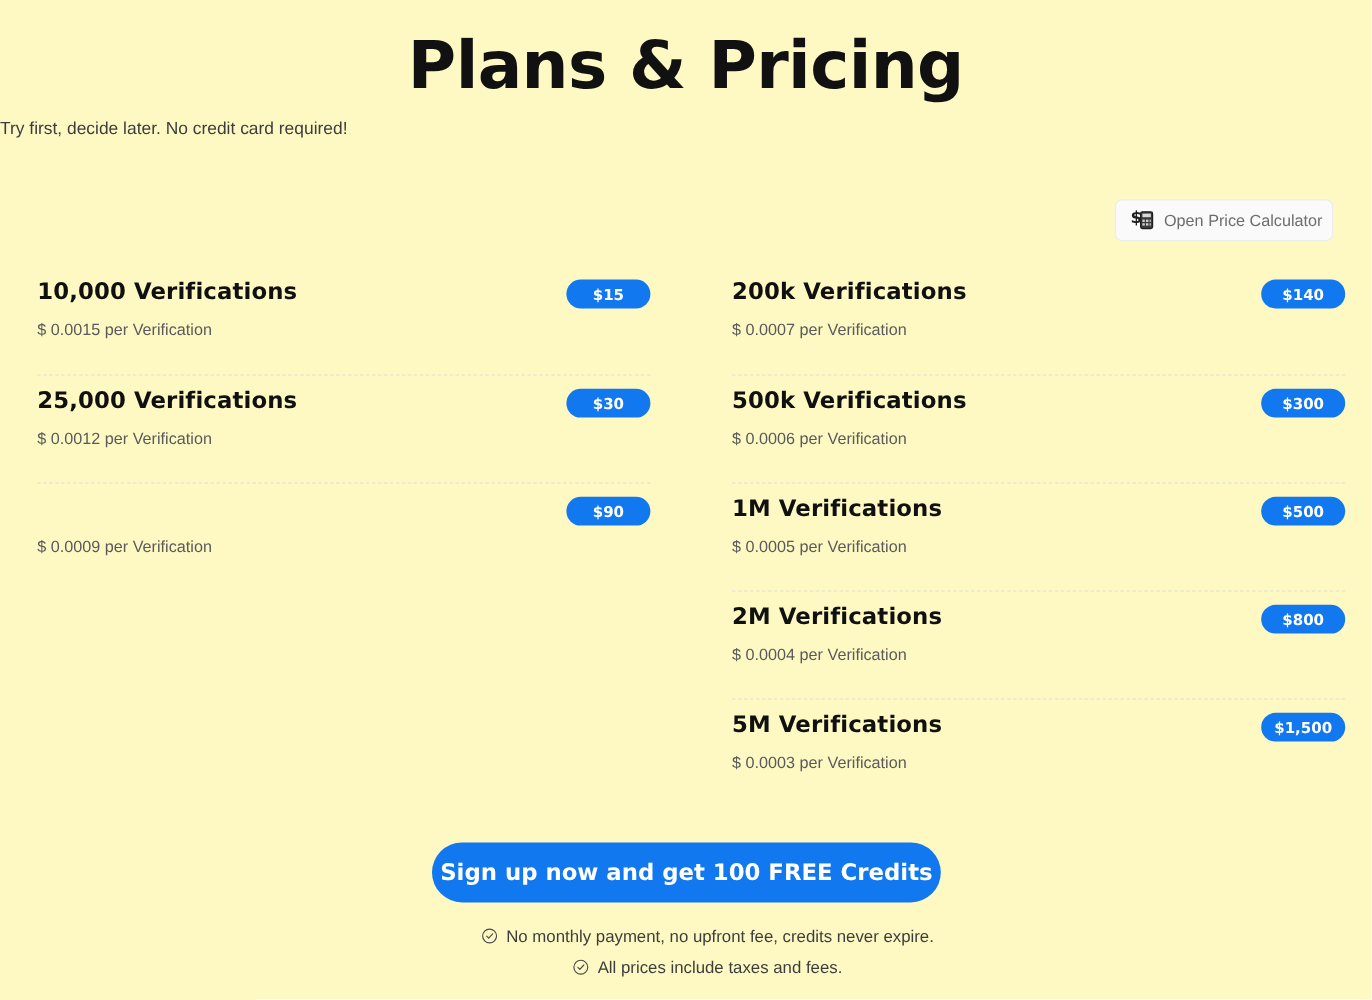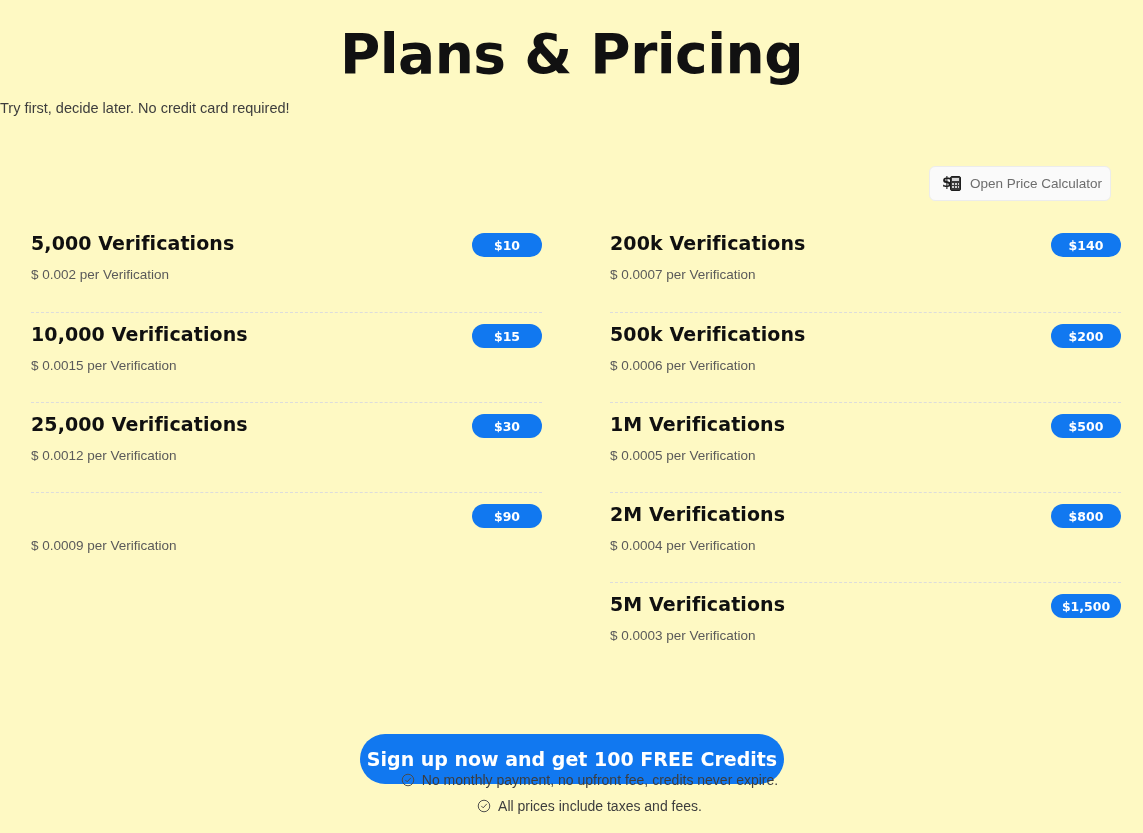--- a/index.html
+++ b/index.html
@@ -172,21 +172,21 @@
     display: flex;
     align-items: center;
     justify-content: center;
     cursor: pointer;
     font-family: "DejaVu Sans", sans-serif;
   }
 
   
   .cta-button {
     position: absolute;
-    top: 734px;
+    top: 702px;
     left: 360px;
     width: 424px;
     height: 50px;
     background: #1178f0;
     border: none;
     border-radius: 25px;
     color: #ffffff;
     font-size: 19px;
     font-weight: 700;
     cursor: pointer;
@@ -229,25 +229,20 @@
       <span class="dollar">$</span>
       <span class="device"></span>
     </span>
     <span class="calc-label">Open Price Calculator</span>
   </div>
 
   <div class="tiers">
 
     <div class="tier-col left">
       <div class="tier-row">
-        <div class="tier-name">5,000 Verifications</div>
-        <div class="tier-unit">$ 0.002 per Verification</div>
-        <div class="tier-price">$10</div>
-      </div>
-      <div class="tier-row">
         <div class="tier-name">10,000 Verifications</div>
         <div class="tier-unit">$ 0.0015 per Verification</div>
         <div class="tier-price">$15</div>
       </div>
       <div class="tier-row">
         <div class="tier-name">25,000 Verifications</div>
         <div class="tier-unit">$ 0.0012 per Verification</div>
         <div class="tier-price">$30</div>
       </div>
       <div class="tier-row">
@@ -258,21 +253,21 @@
 
     <div class="tier-col right">
       <div class="tier-row">
         <div class="tier-name">200k Verifications</div>
         <div class="tier-unit">$ 0.0007 per Verification</div>
         <div class="tier-price">$140</div>
       </div>
       <div class="tier-row">
         <div class="tier-name">500k Verifications</div>
         <div class="tier-unit">$ 0.0006 per Verification</div>
-        <div class="tier-price">$200</div>
+        <div class="tier-price">$300</div>
       </div>
       <div class="tier-row">
         <div class="tier-name">1M Verifications</div>
         <div class="tier-unit">$ 0.0005 per Verification</div>
         <div class="tier-price">$500</div>
       </div>
       <div class="tier-row">
         <div class="tier-name">2M Verifications</div>
         <div class="tier-unit">$ 0.0004 per Verification</div>
         <div class="tier-price">$800</div>

